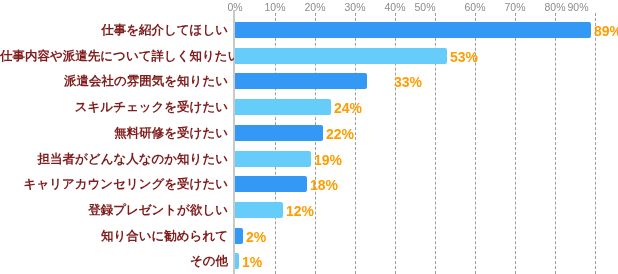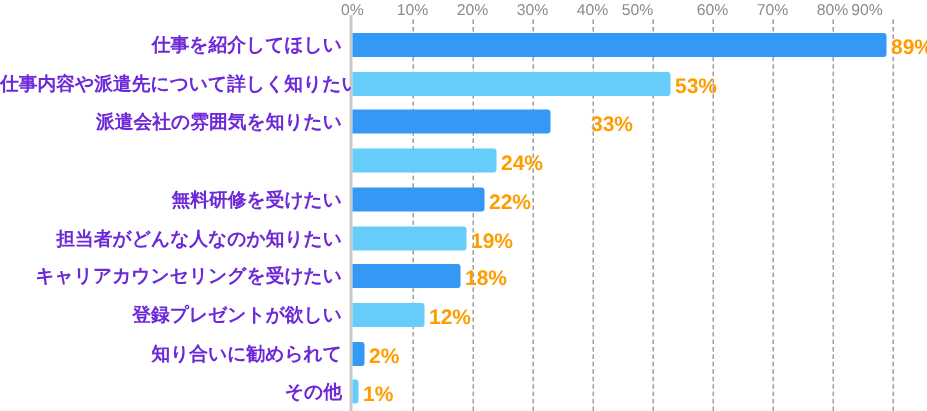--- a/index.html
+++ b/index.html
@@ -62,21 +62,21 @@
   }
 
   
   .cat-label {
     position: absolute;
     right: 0px;
     width: 228px;
     text-align: right;
     font-size: 12.5px;
     font-weight: bold;
-    color: #6d28d9;
+    color: #7f1d1d;
     white-space: nowrap;
     line-height: 16px;
   }
 
   .label-col {
     position: absolute;
     left: 0px;
     top: 0px;
     width: 228px;
     height: 274px;
@@ -128,20 +128,21 @@
       <div class="gridline" style="left: 555px;"></div>
       <div class="gridline" style="left: 595px;"></div>
     </div>
 
   <div class="axis-line"></div>
 
   <div class="label-col" id="labels">
       <div class="cat-label" style="top: 22px;">仕事を紹介してほしい</div>
       <div class="cat-label" style="top: 47.7px;">仕事内容や派遣先について詳しく知りたい</div>
       <div class="cat-label" style="top: 73.4px;">派遣会社の雰囲気を知りたい</div>
+      <div class="cat-label" style="top: 99.1px;">スキルチェックを受けたい</div>
       <div class="cat-label" style="top: 150.5px;">担当者がどんな人なのか知りたい</div>
       <div class="cat-label" style="top: 124.8px;">無料研修を受けたい</div>
       <div class="cat-label" style="top: 176.2px;">キャリアカウンセリングを受けたい</div>
       <div class="cat-label" style="top: 201.9px;">登録プレゼントが欲しい</div>
       <div class="cat-label" style="top: 227.6px;">知り合いに勧められて</div>
       <div class="cat-label" style="top: 253.3px;">その他</div>
     </div>
 
   <div class="plot-area" id="bars">
       <div class="bar" style="left: 0px; top: 22px; width: 356px; background: rgb(51, 153, 245);"></div>

